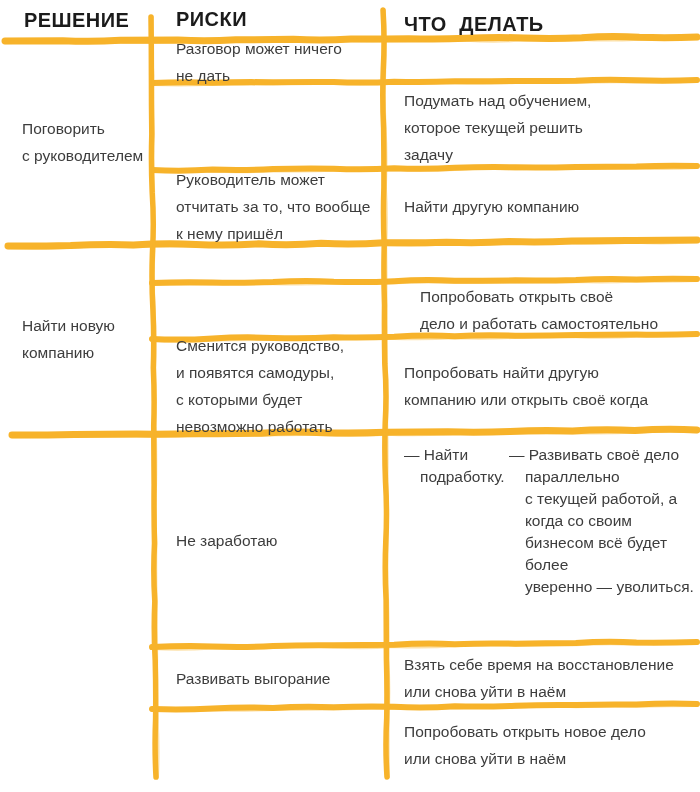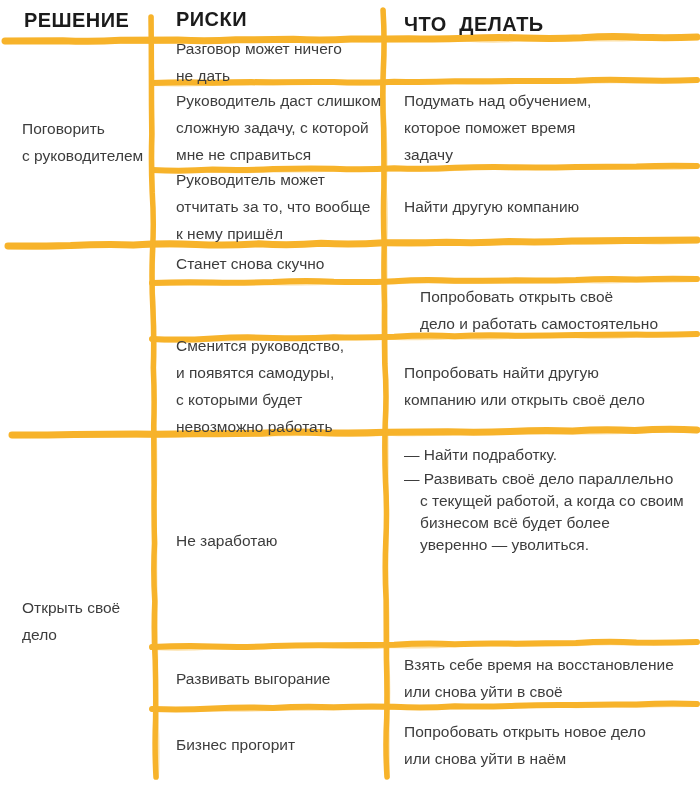--- a/index.html
+++ b/index.html
@@ -28,21 +28,20 @@
   .cell{
     position:absolute;z-index:1;
     display:flex;align-items:center;
     color:var(--text);
     font-size:15.5px;line-height:27px;
   }
   .cell-text{white-space:pre-line;}
   .bullets{
     align-items:flex-start;
     padding-top:8px;
-    flex-direction:column;
     line-height:22px;
   }
   .bullet-item{
     white-space:pre-line;
     padding-left:16px;text-indent:-16px;
     margin-bottom:2px;
   }
 </style>
 </head>
 <body>
@@ -75,83 +74,72 @@
     </svg>
 
   <div class="hdr" style="left:24px;top:9px">РЕШЕНИЕ</div>
   <div class="hdr" style="left:176px;top:8px">РИСКИ</div>
   <div class="hdr" style="left:404px;top:13px">ЧТО ДЕЛАТЬ</div>
 
   <div class="cell" style="left:22px;top:40px;width:126px;height:203px;padding-bottom:40px">
     <div class="cell-text">Поговорить
 с руководителем</div>
   </div>
-  <div class="cell" style="left:22px;top:436px;width:126px;height:342px;padding-top:14px">
-    <div class="cell-text">Открыть своё
-дело</div>
+  <div class="cell" style="left:22px;top:245px;width:126px;height:187px;padding-bottom:32px">
+    <div class="cell-text">Найти новую
+компанию</div>
   </div>
 
   <div class="cell" style="left:176px;top:40px;width:206px;height:44px">
     <div class="cell-text">Разговор может ничего
 не дать</div>
   </div>
-  <div class="cell" style="left:176px;top:86px;width:206px;height:82px">
-    <div class="cell-text">Руководитель даст слишком
-сложную задачу, с которой
-мне не справиться</div>
-  </div>
   <div class="cell" style="left:176px;top:170px;width:206px;height:73px">
     <div class="cell-text">Руководитель может
 отчитать за то, что вообще
 к нему пришёл</div>
-  </div>
-  <div class="cell" style="left:176px;top:245px;width:206px;height:36px">
-    <div class="cell-text">Станет снова скучно</div>
   </div>
   <div class="cell" style="left:176px;top:339px;width:206px;height:93px">
     <div class="cell-text">Сменится руководство,
 и появятся самодуры,
 с которыми будет
 невозможно работать</div>
   </div>
   <div class="cell" style="left:176px;top:436px;width:206px;height:209px;padding-bottom:20px">
     <div class="cell-text">Не заработаю</div>
   </div>
   <div class="cell" style="left:176px;top:649px;width:206px;height:58px">
     <div class="cell-text">Развивать выгорание</div>
   </div>
-  <div class="cell" style="left:176px;top:711px;width:206px;height:67px">
-    <div class="cell-text">Бизнес прогорит</div>
-  </div>
 
   <div class="cell" style="left:404px;top:86px;width:292px;height:82px">
     <div class="cell-text">Подумать над обучением,
-которое поможет время
+которое текущей решить
 задачу</div>
   </div>
   <div class="cell" style="left:404px;top:170px;width:292px;height:73px">
     <div class="cell-text">Найти другую компанию</div>
   </div>
   <div class="cell" style="left:420px;top:283px;width:292px;height:54px">
     <div class="cell-text">Попробовать открыть своё
 дело и работать самостоятельно</div>
   </div>
   <div class="cell" style="left:404px;top:339px;width:292px;height:93px">
     <div class="cell-text">Попробовать найти другую
-компанию или открыть своё дело</div>
+компанию или открыть своё когда</div>
   </div>
   <div class="cell bullets" style="left:404px;top:436px;width:292px;height:209px">
       <div class="bullet-item">— Найти подработку.</div>
       <div class="bullet-item">— Развивать своё дело параллельно
 с текущей работой,  а когда со своим
 бизнесом всё будет более
 уверенно — уволиться.</div>
     </div>
   <div class="cell" style="left:404px;top:649px;width:292px;height:58px">
     <div class="cell-text">Взять себе время на восстановление
-или снова уйти в своё</div>
+или снова уйти в наём</div>
   </div>
   <div class="cell" style="left:404px;top:711px;width:292px;height:67px">
     <div class="cell-text">Попробовать открыть новое дело
 или снова уйти в наём</div>
   </div>
 
 </div>
 
 </body></html>

